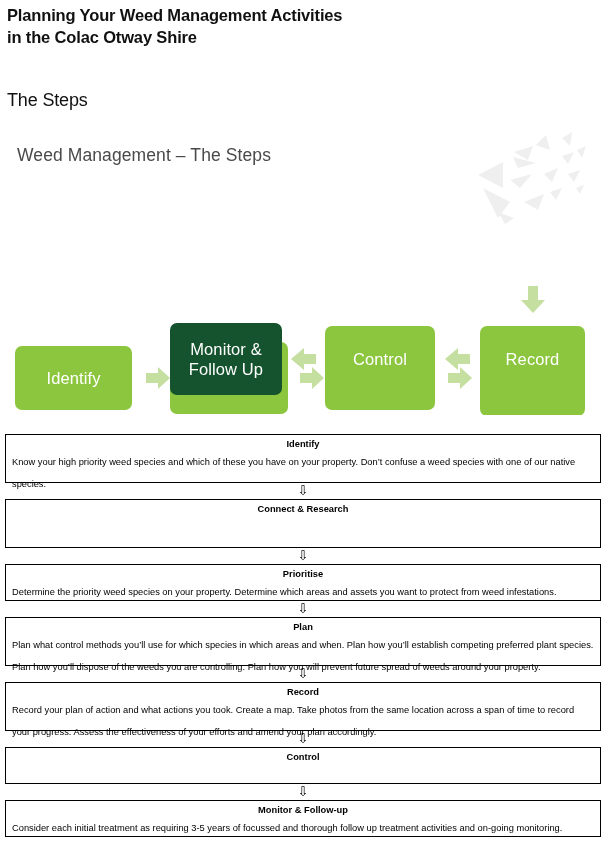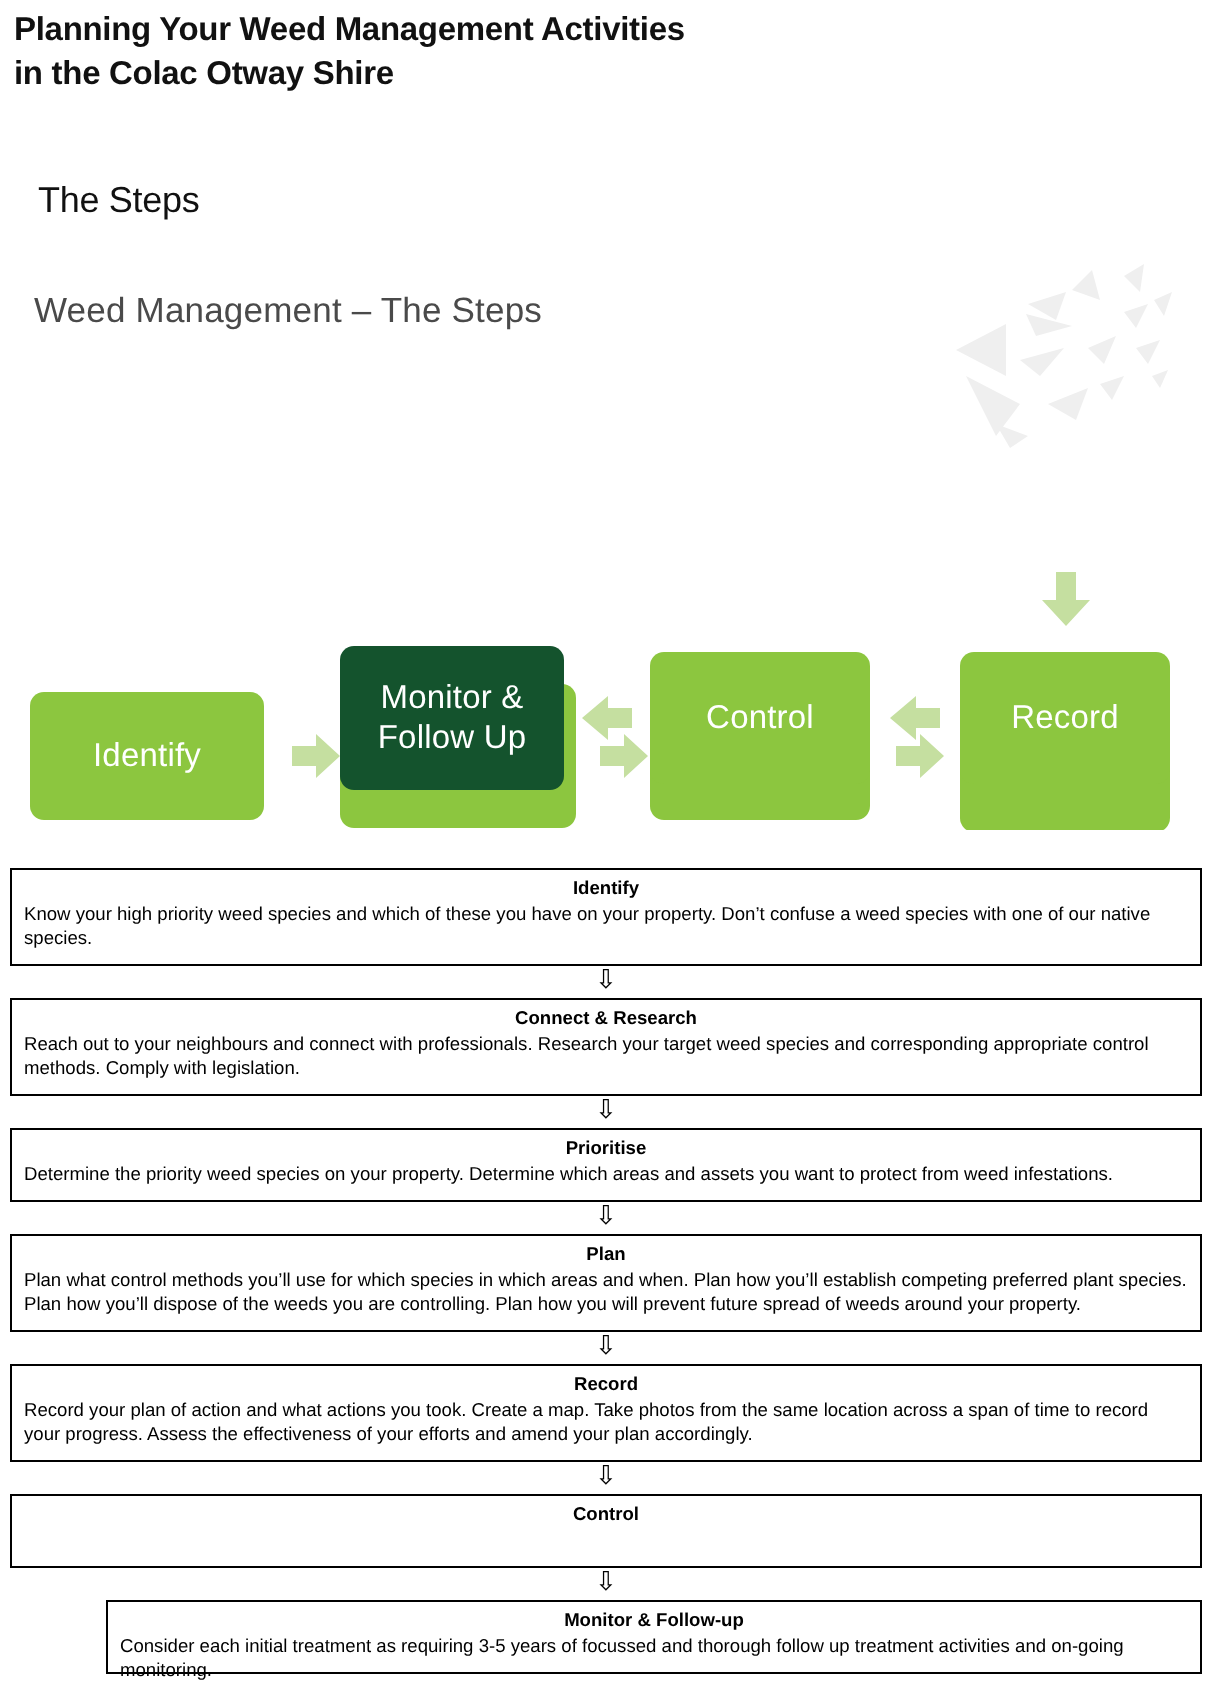--- a/index.html
+++ b/index.html
@@ -31,21 +31,20 @@
   .doc-title .line { display: block; }
 
   .doc-subtitle {
     position: absolute;
     left: 7px;
     top: 90px;
     font-size: 18px;
     font-weight: 400;
     color: #111111;
     letter-spacing: -0.15px;
-    margin-left: 12px;
   }
 
   
   .graphic {
     position: absolute;
     left: 0;
     top: 130px;
     width: 588px;
     height: 285px;
     background: #ffffff;
@@ -107,21 +106,21 @@
   .detail-head {
     text-align: center;
     font-weight: bold;
     font-size: 9.3px;
     line-height: 13px;
     color: #000;
     font-family: "Liberation Sans", sans-serif;
   }
   .detail-body {
     font-size: 9.3px;
-    line-height: 12px;
+    line-height: 22px;
     color: #000;
     text-align: left;
     font-family: "Liberation Sans", sans-serif;
   }
   .flow-sep {
     text-align: center;
     font-size: 13px;
     line-height: 16px;
     height: 16px;
     color: #000;
@@ -221,21 +220,20 @@
 
   <div class="detail-box" style="height:49px;">
     <div class="detail-head">Identify</div>
     <div class="detail-body">Know your high priority weed species and which of these you have on your property. Don’t confuse a weed species with one of our native species.</div>
   </div>
 
   <div class="flow-sep">⇩</div>
 
   <div class="detail-box" style="height:49px;">
     <div class="detail-head">Connect &amp; Research</div>
-    <div class="detail-body">Reach out to your neighbours and connect with professionals. Research your target weed species and corresponding appropriate control methods. Comply with legislation.</div>
   </div>
 
   <div class="flow-sep">⇩</div>
 
   <div class="detail-box" style="height:37px;">
     <div class="detail-head">Prioritise</div>
     <div class="detail-body">Determine the priority weed species on your property. Determine which areas and assets you want to protect from weed infestations.</div>
   </div>
 
   <div class="flow-sep">⇩</div>
@@ -253,18 +251,18 @@
   </div>
 
   <div class="flow-sep">⇩</div>
 
   <div class="detail-box" style="height:37px;">
     <div class="detail-head">Control</div>
   </div>
 
   <div class="flow-sep">⇩</div>
 
-  <div class="detail-box" style="height:37px;margin-left:48px;">
+  <div class="detail-box" style="height:37px;">
     <div class="detail-head">Monitor &amp; Follow-up</div>
     <div class="detail-body">Consider each initial treatment as requiring 3-5 years of focussed and thorough follow up treatment activities and on-going monitoring.</div>
   </div>
 
 </div>
 
 </body></html>

